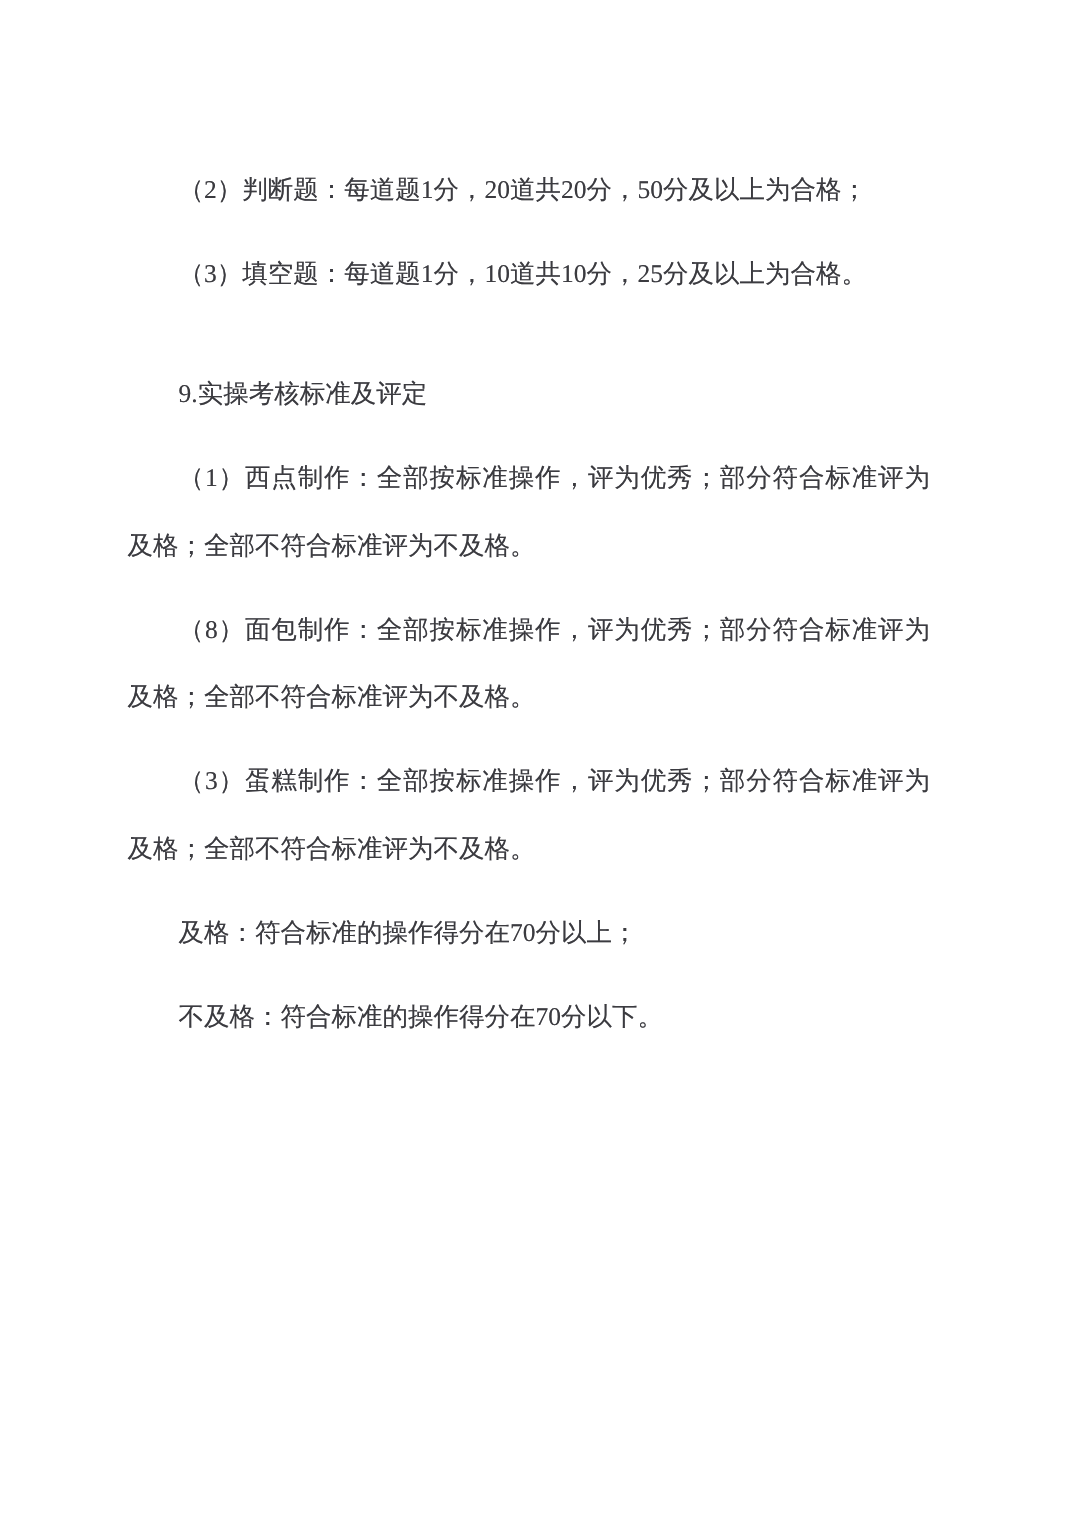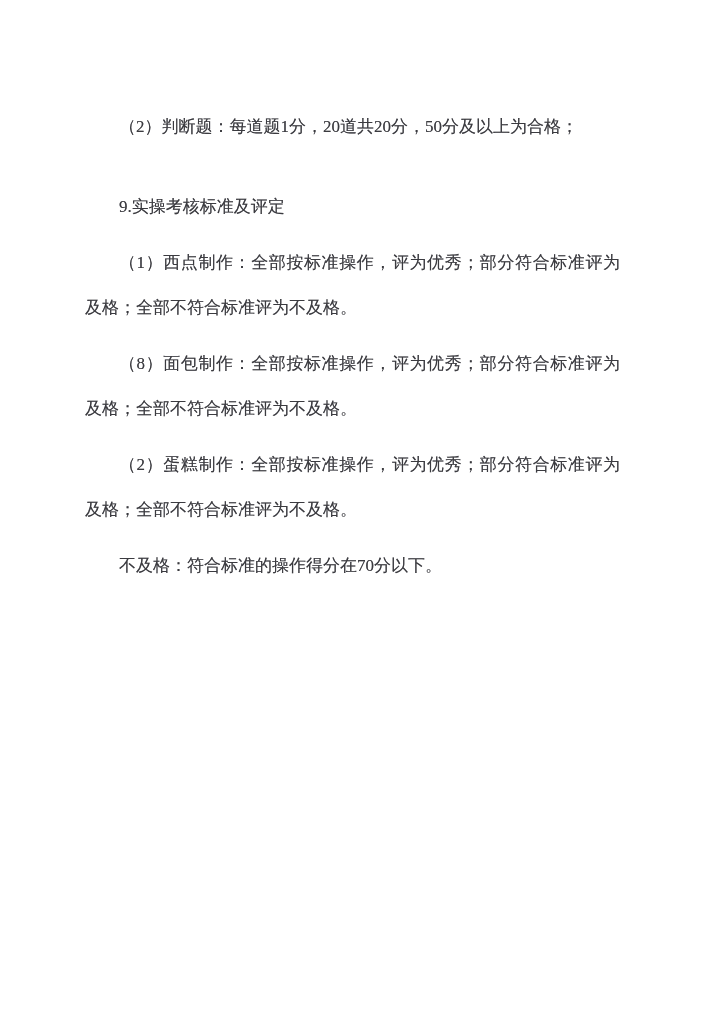--- a/index.html
+++ b/index.html
@@ -34,19 +34,21 @@
   .para.spaced {
     margin-top: 35px;
   }
 </style>
 </head>
 <body>
 
 <div class="page">
   <main class="content">
       <p class="para">（2）判断题：每道题1分，20道共20分，50分及以上为合格；</p>
+      <p class="para">（3）填空题：每道题1分，10道共10分，25分及以上为合格。</p>
       <p class="para spaced">9.实操考核标准及评定</p>
       <p class="para">（1）西点制作：全部按标准操作，评为优秀；部分符合标准评为及格；全部不符合标准评为不及格。</p>
       <p class="para">（8）面包制作：全部按标准操作，评为优秀；部分符合标准评为及格；全部不符合标准评为不及格。</p>
-      <p class="para">（2）蛋糕制作：全部按标准操作，评为优秀；部分符合标准评为及格；全部不符合标准评为不及格。</p>
+      <p class="para">（3）蛋糕制作：全部按标准操作，评为优秀；部分符合标准评为及格；全部不符合标准评为不及格。</p>
+      <p class="para">及格：符合标准的操作得分在70分以上；</p>
       <p class="para">不及格：符合标准的操作得分在70分以下。</p>
     </main>
 </div>
 
 </body></html>

